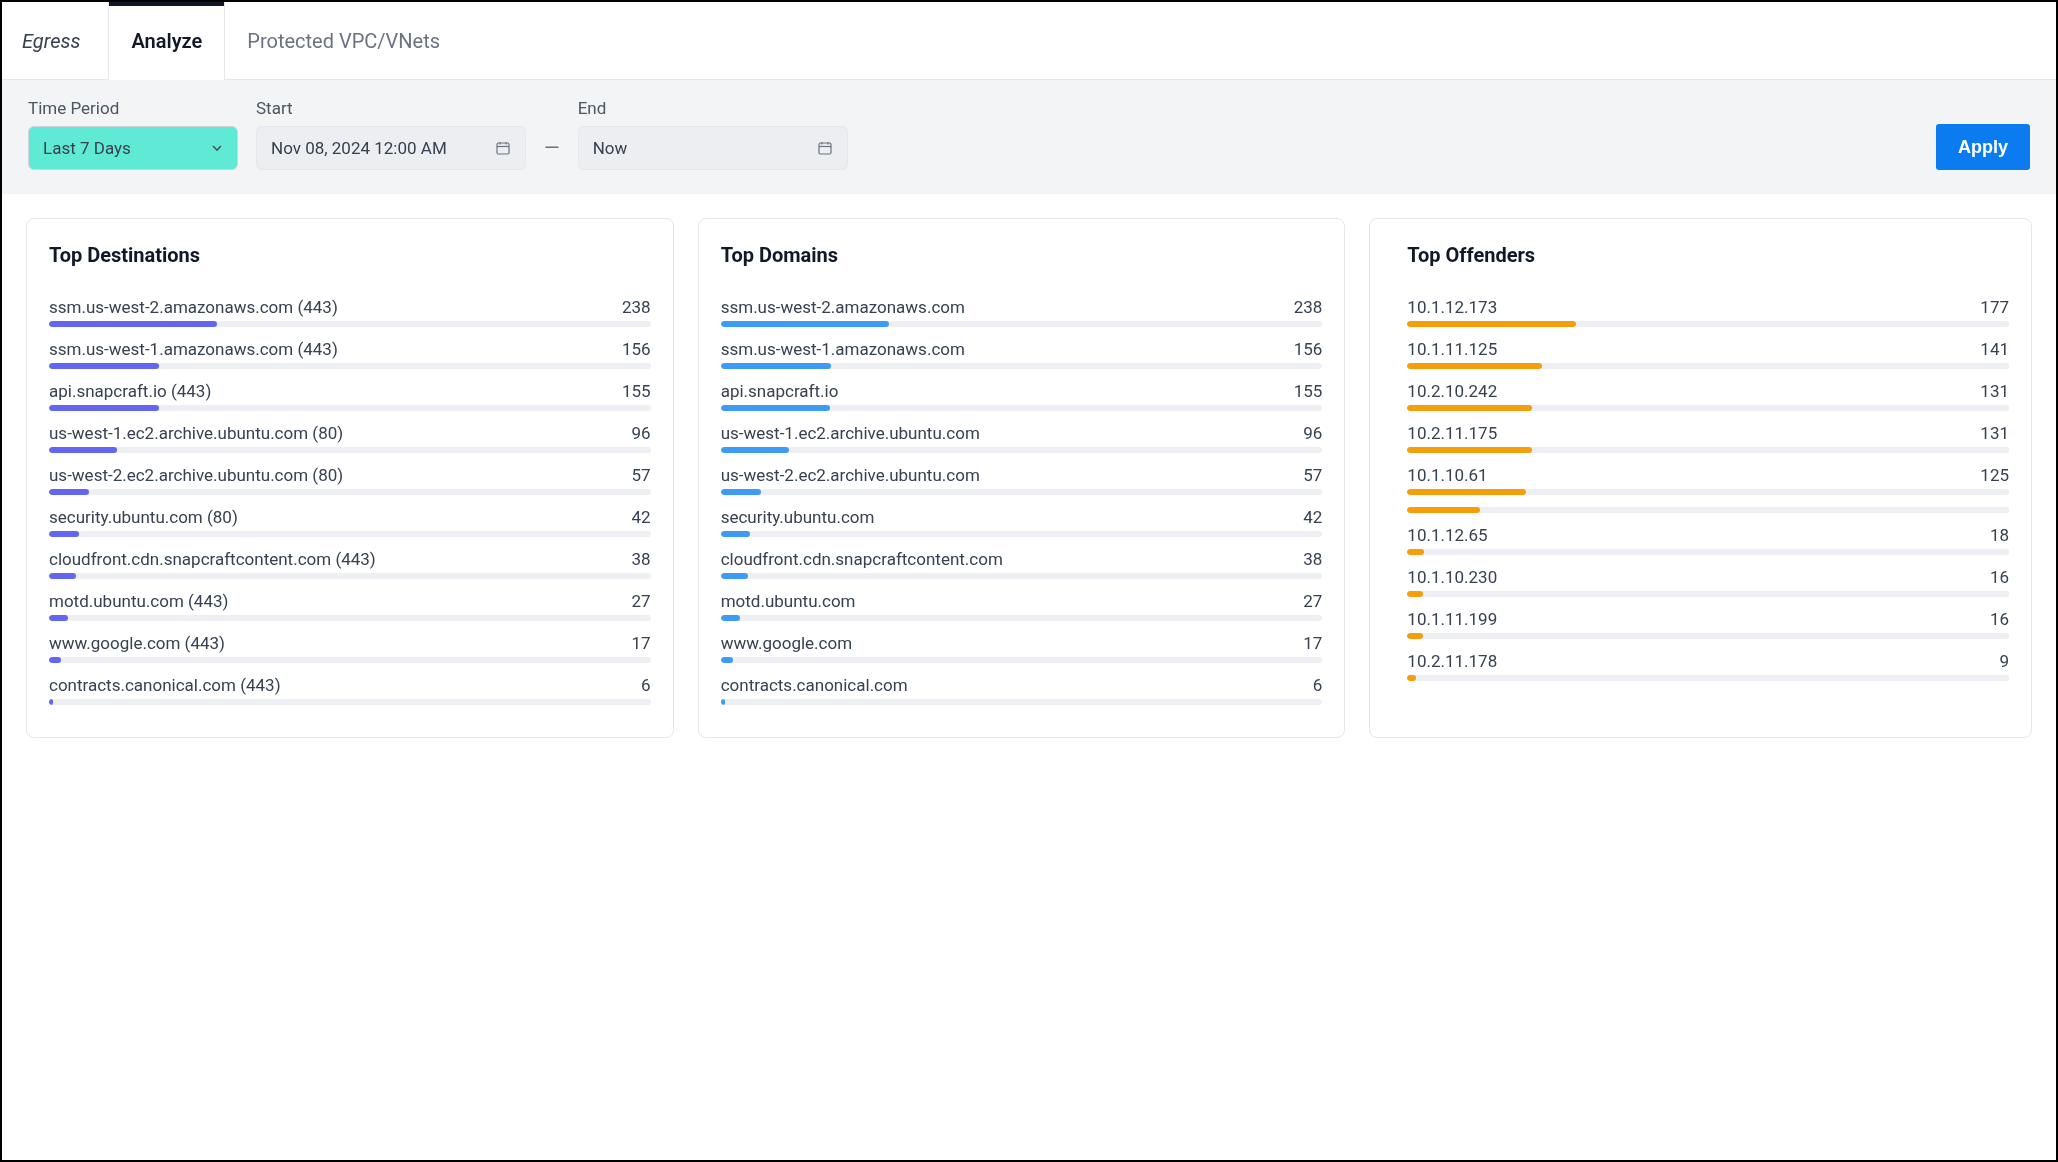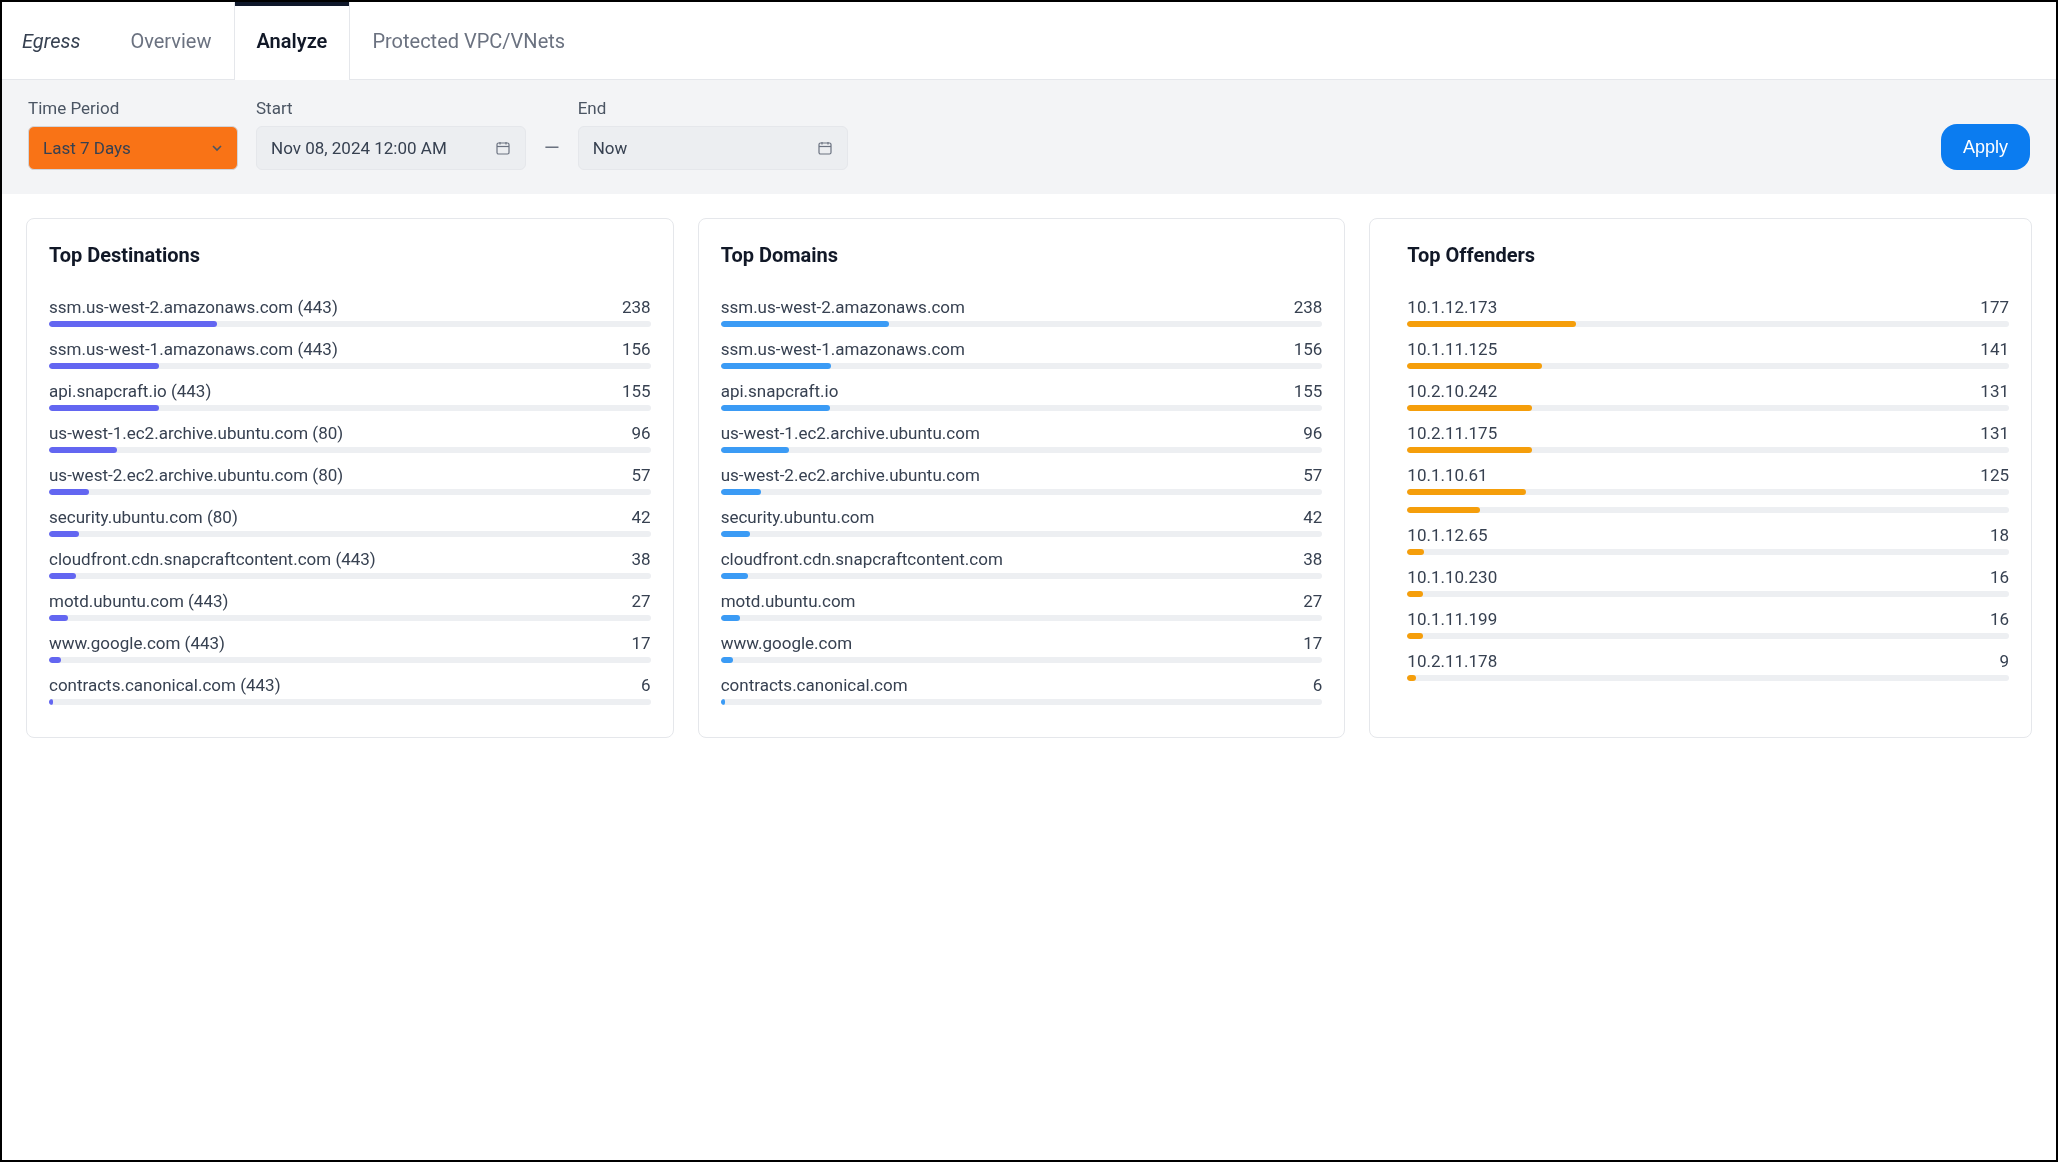--- a/index.html
+++ b/index.html
@@ -78,21 +78,21 @@
     display: flex;
     flex-direction: column;
     gap: 8px;
   }
   .field-label {
     color: #4b5563;
     font-size: 17px;
   }
   .select, .date-input {
     height: 44px;
-    background: #f97316;
+    background: #5eead4;
     border: 1px solid #d1d5db;
     border-radius: 6px;
     padding: 0 14px;
     display: flex;
     align-items: center;
     justify-content: space-between;
     font-size: 17px;
     color: #374151;
     gap: 10px;
   }
@@ -115,25 +115,25 @@
     color: #6b7280;
     font-size: 20px;
     padding-bottom: 10px;
     align-self: flex-end;
   }
   .spacer { flex: 1; }
   .apply-btn {
     background: #0b7cf0;
     color: #fff;
     border: none;
-    border-radius: 16px;
+    border-radius: 3px;
     height: 46px;
     padding: 0 22px;
     font-size: 18px;
-    font-weight: 400;
+    font-weight: 700;
     cursor: pointer;
   }
 
   
   .cards {
     display: flex;
     gap: 24px;
     padding: 24px;
   }
   .card {
@@ -181,23 +181,20 @@
   svg { display: block; }
 </style>
 </head>
 <body>
 
 <div class="page">
 
   <div class="tab-bar">
     <span class="page-label">Egress</span>
     <div id="tabs-container" style="display:flex; height:100%;">
-        <div class="tab">
-          <span>Overview</span>
-        </div>
         <div class="tab active">
           <span>Analyze</span>
         </div>
         <div class="tab">
           <span>Protected VPC/VNets</span>
         </div>
       </div>
   </div>
 
   <div class="filter-bar">

